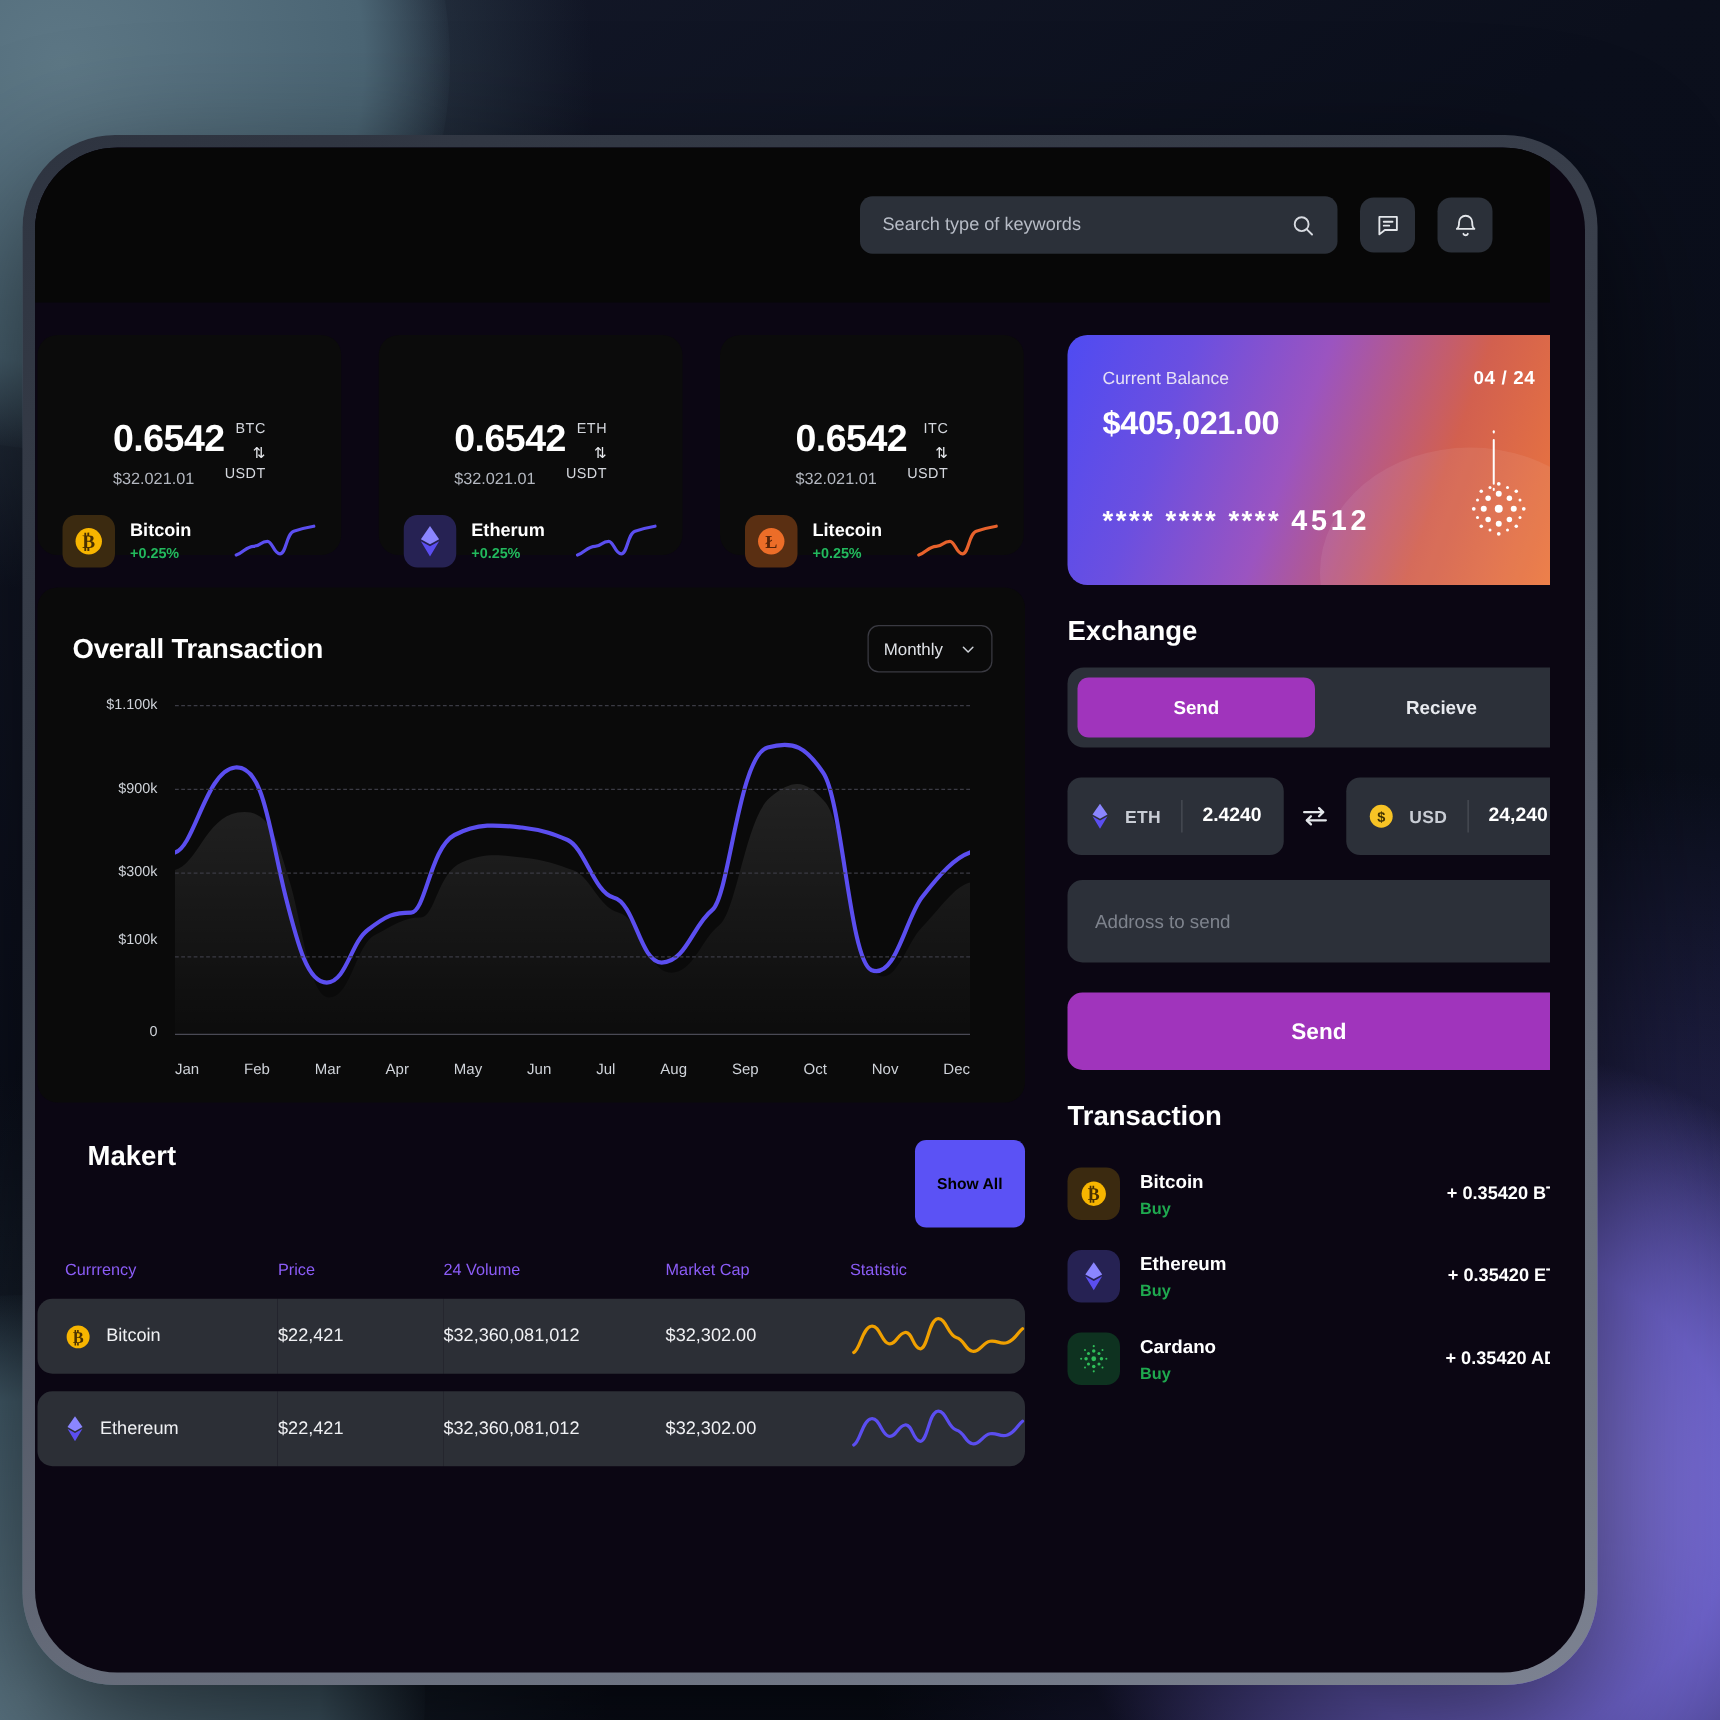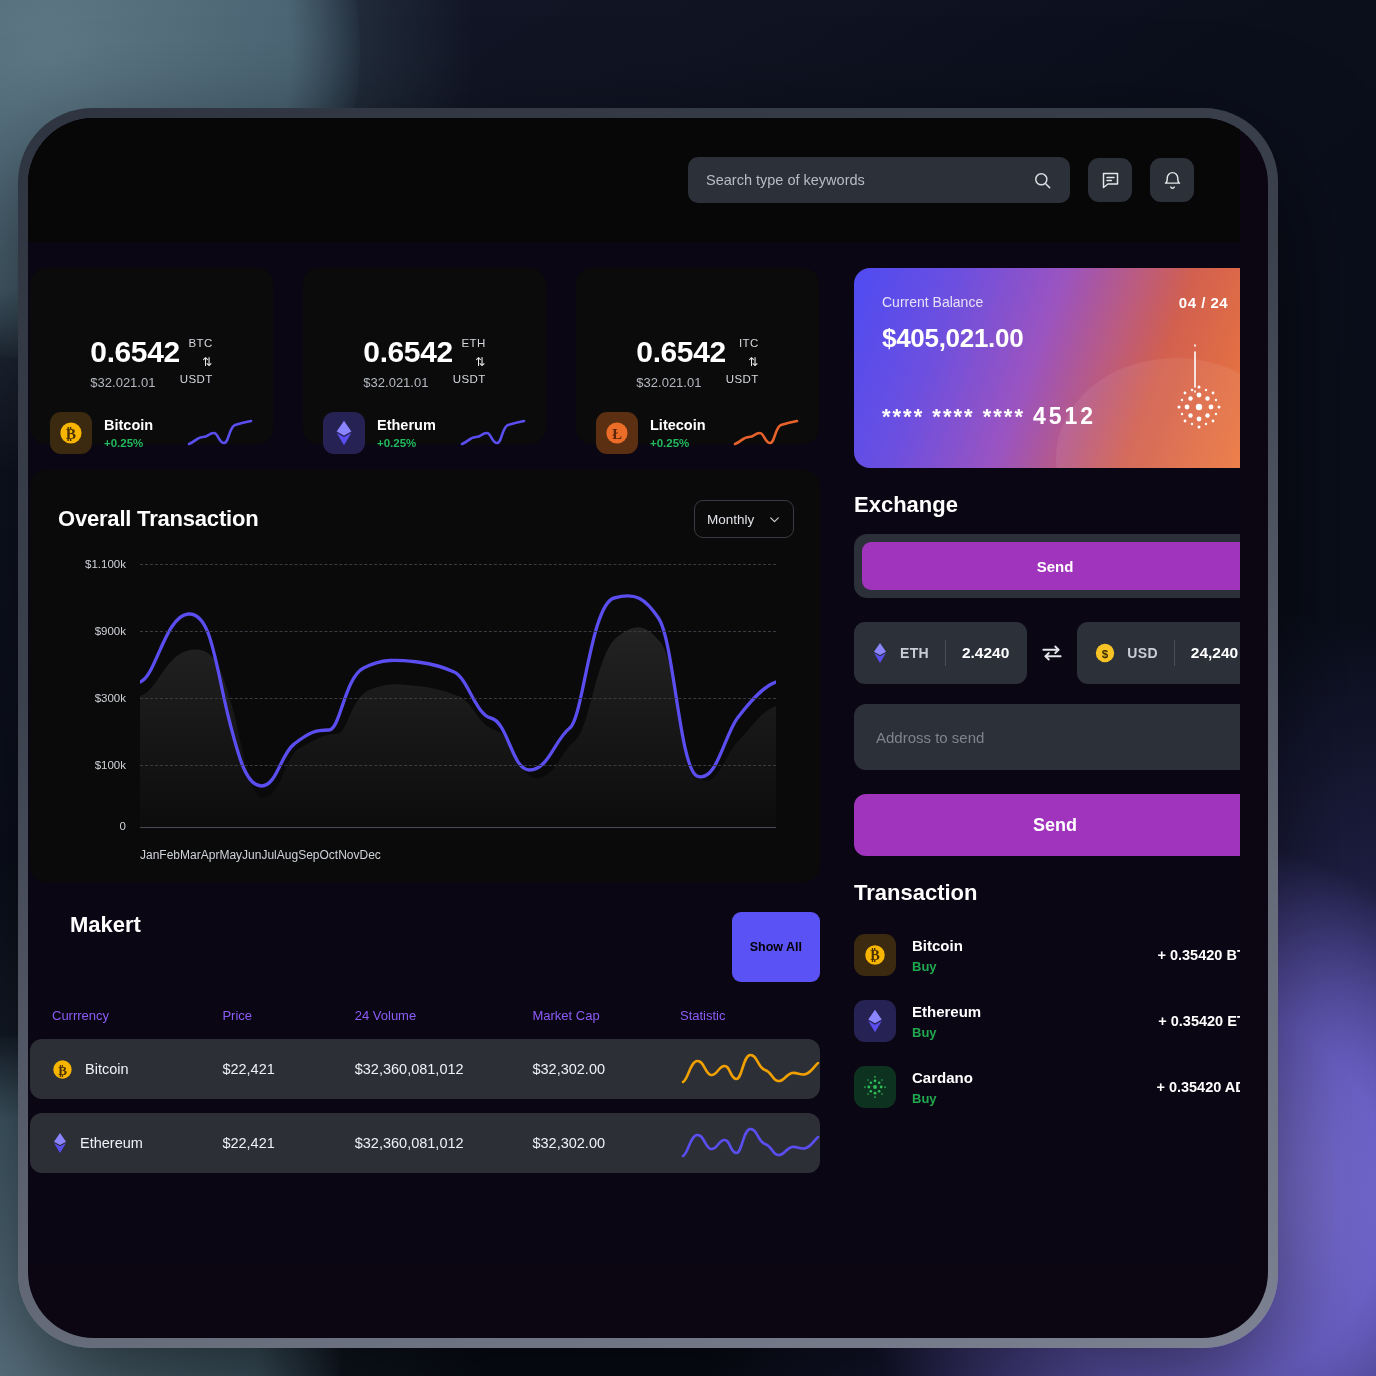--- a/index.html
+++ b/index.html
@@ -146,21 +146,21 @@
     display:flex; align-items:center; justify-content:space-between;
     padding: 0 12px; cursor:pointer;
   }
   .period-label { font-size: 13.5px; color:#dfe2e7; }
   .chart-body { position:relative; margin-top: 20px; height: 300px; }
   .y-labels { position:absolute; left:0; top:0; width: 72px; height: 270px; }
   .y-label { position:absolute; right:4px; font-size:11.5px; color:#cfd3d9; transform:translateY(-50%); }
   .plot { position:absolute; left: 82px; right: 18px; top:0; height: 270px; }
   .gridline { position:absolute; left:0; right:0; height:0; border-top:1px dashed #3b3b44; }
   .axis-base { position:absolute; left:0; right:0; bottom:0; height:0; border-top:1px solid #4a4a55; }
-  .x-labels { position:absolute; left: 82px; right: 18px; bottom: -4px; display:flex; justify-content:flex-start;margin-top:34px; }
+  .x-labels { position:absolute; left: 82px; right: 18px; bottom: -4px; display:flex; justify-content:space-between;margin-top:34px; }
   .x-label { font-size:12px; color:#cfd3d9; }
 
   
   .market-head { display:flex; justify-content:space-between; margin-top: 30px; margin-left: 40px; }
   .market-title { font-size: 22px; font-weight:700; color:#fff; }
   .show-all {
     background:#5b52f5; border:none; color:#000000;
     font-size: 12.5px; font-weight:600;
     border-radius: 9px; padding: 28px 18px; cursor:pointer;
     font-family: "Liberation Sans", sans-serif;
@@ -396,21 +396,21 @@
                 </svg>
               </span>
             </div>
           </div>
 
           <div class="chart-body">
             <div class="y-labels">
               <div class="y-label" style="top:6px">$1.100k</div>
               <div class="y-label" style="top:73px">$900k</div>
               <div class="y-label" style="top:140px">$300k</div>
-              <div class="y-label" style="top:207px">$100k</div>
+              <div class="y-label" style="top:194px">$100k</div>
               <div class="y-label" style="top:268px">0</div>
             </div>
             <div class="plot">
               <div class="gridline" style="top:6px"></div>
               <div class="gridline" style="top:73px"></div>
               <div class="gridline" style="top:140px"></div>
               <div class="gridline" style="top:207px"></div>
               <div class="axis-base"></div>
               <svg width="100%" height="270" viewBox="0 0 660 270" preserveAspectRatio="none">
                 <defs>
@@ -563,20 +563,21 @@
               <circle cx="42" cy="18" r="1.2"></circle>
                   <circle cx="42" cy="32" r="1.2"></circle>
             </svg>
           </div>
         </div>
 
         <div class="section-title">Exchange</div>
 
         <div class="toggle-wrap">
           <button class="toggle-btn active">Send</button>
+          <button class="toggle-btn">Recieve</button>
         </div>
 
         <div class="swap-row">
           <div class="swap-chip">
             <span>
               <svg width="16" height="22" viewBox="0 0 24 32">
                 <path d="M12 1 L21 14 L12 19 L3 14 Z" fill="#8b86ff"></path>
                 <path d="M12 21 L21 16 L12 31 L3 16 Z" fill="#5b4ef0"></path>
               </svg>
             </span>

